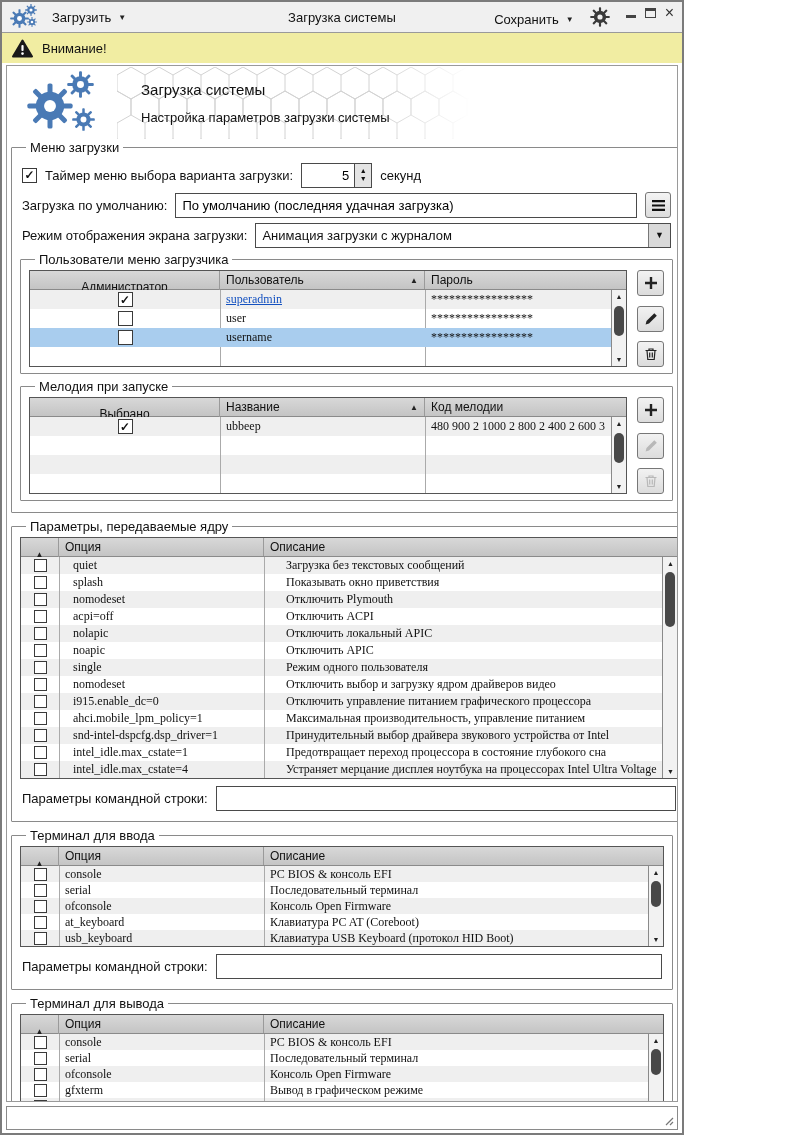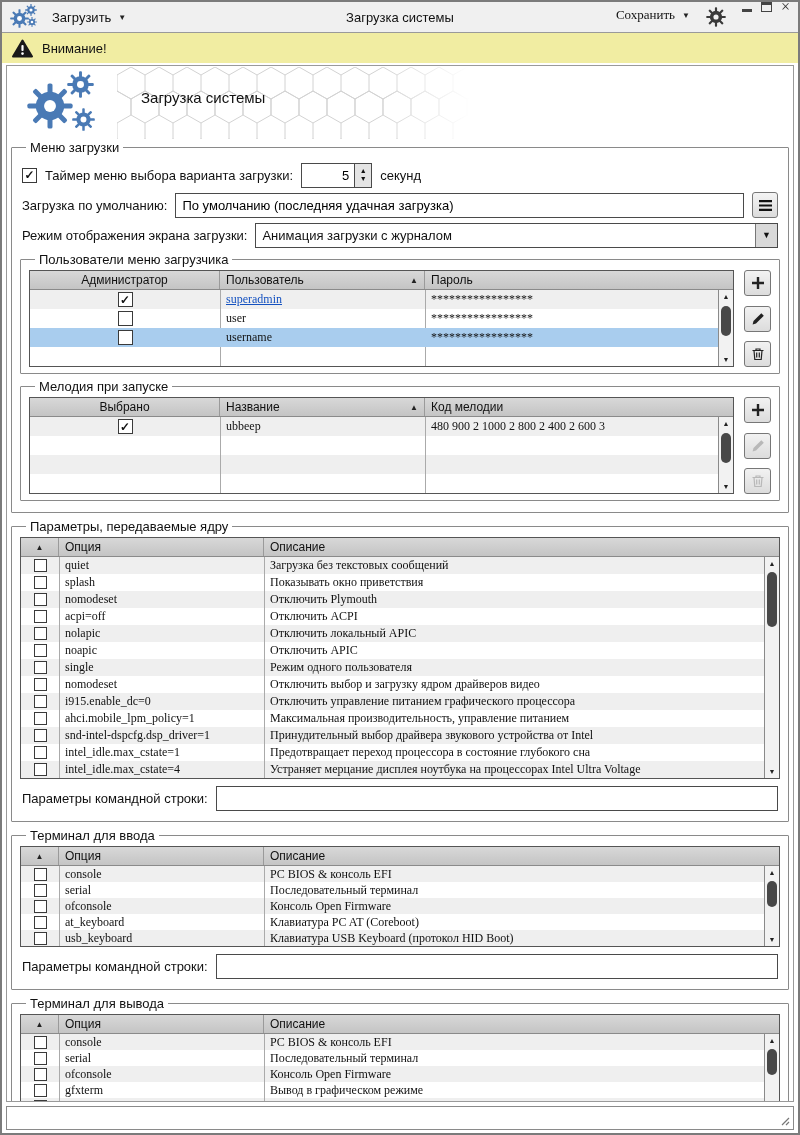--- a/index.html
+++ b/index.html
@@ -6,40 +6,40 @@
   html,body { width: 800px; height: 1135px; overflow: hidden; }
   body {
     font-family: "Liberation Sans", sans-serif;
     color: #111; background: #fff;
   }
   i { font-style: normal; }
   button { font-family: inherit; cursor: pointer; }
   input { font-family: inherit; }
 
   .window {
-    width: 800px; height: 1135px;
+    width: 684px; height: 1135px;
     border: 2px solid #7b7b7b;
     display: flex; flex-direction: column;
     background: #fff;
   }
 
   
   .titlebar {
     flex: 0 0 31px; height: 31px;
     background: #f0f0f0;
     border-bottom: 1px solid #9a9a9a;
     display: flex; align-items: center;
     padding: 0 8px; position: relative;
   }
   .tb-left { display: flex; align-items: center; gap: 12px; z-index: 1; }
   .tb-title {
     position: absolute; left: 50%; transform: translateX(-50%);
     font-size: 13px; color: #111;
   }
-  .tb-right { margin-left: auto; display: flex; align-items: flex-start; gap: 16px; z-index: 1; font-family: Liberation Serif, serif; }
+  .tb-right { margin-left: auto; display: flex; align-items: flex-end; gap: 16px; z-index: 1; }
   .menu-btn {
     display: flex; align-items: center; gap: 7px;
     background: none; border: none; font-size: 13px; color: #111;
   }
   .caret { font-size: 8px; color: #222; }
 
   .logo { position: relative; display: inline-block; }
   .logo-sm { width: 30px; height: 26px; }
   .logo-sm svg { position: absolute; }
   .logo-sm .g1 { left: 0; top: 5px; width: 19px; height: 19px; }
@@ -137,31 +137,31 @@
 
   
   .table { border: 1px solid #555; display: flex; flex-direction: column; background: #fff; }
   .thead {
     display: flex; height: 19px; flex: 0 0 19px;
     background: linear-gradient(#d8d8d8, #c4c4c4);
     border-bottom: 1px solid #8a8a8a; font-size: 12px;
   }
   .th { display: flex; align-items: center; gap: 4px; padding: 0 6px; border-right: 1px solid #9a9a9a; }
   .th.last { border-right: none; flex: 1; align-items: center; }
-  .th.center { justify-content: center; padding: 9px; }
+  .th.center { justify-content: center; padding: 16px; }
   .sort { font-size: 8px; color: #222; margin-left: auto; }
   .th.center .sort { margin-left: 0; }
 
   .tmid { display: flex; flex: 1; }
   .tbody { position: relative; flex: 1; overflow: hidden; font-family: Liberation Serif, serif; }
   .rows19 { background: repeating-linear-gradient(to bottom, #efefef 0 19px, #fff 19px 38px); }
   .rows17 { background: repeating-linear-gradient(to bottom, #efefef 0 17px, #fff 17px 34px); }
   .rows16 { background: repeating-linear-gradient(to bottom, #efefef 0 16px, #fff 16px 32px); }
   .rows19 .tr { height: 19px; }
-  .rows17 .tr { height: 17px; }
+  .rows17 .tr { height: 17px; gap: 8px; }
   .rows16 .tr { height: 16px; }
   .tr { display: flex; position: relative; z-index: 1; }
   .tr.selected { background: var(--selection); }
   .td {
     display: flex; align-items: center; padding: 0 6px;
     font-size: 12px; white-space: nowrap; overflow: hidden; height: 100%;
   }
   .td.center { justify-content: center; padding: 0; }
   .link { color: var(--link); text-decoration: underline; }
   .vline { position: absolute; top: 0; bottom: 0; width: 1px; background: #aaa; z-index: 0; }
@@ -294,20 +294,21 @@
           </svg>
         <svg class="g2 gear-blue">
             <use href="#gear"></use>
           </svg>
         <svg class="g3 gear-blue">
             <use href="#gear"></use>
           </svg>
       </span>
       <div class="hdr-text">
         <div class="hdr-title">Загрузка системы</div>
+        <div class="hdr-sub">Настройка параметров загрузки системы</div>
       </div>
     </div>
 
     <fieldset class="group">
       <legend>Меню загрузки</legend>
 
       <div class="frow">
         <span class="cb checked"></span>
         <label>Таймер меню выбора варианта загрузки:</label>
         <span class="spin">

